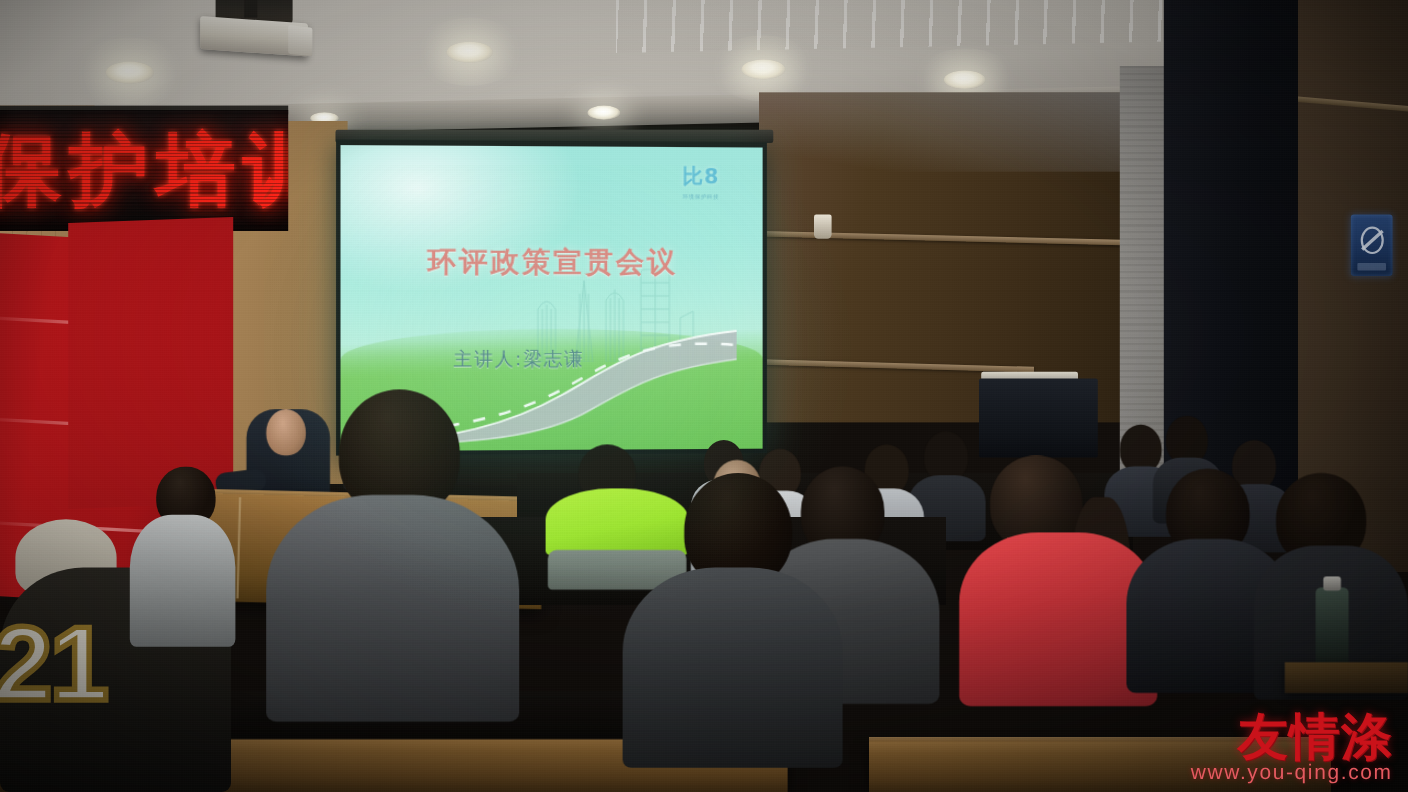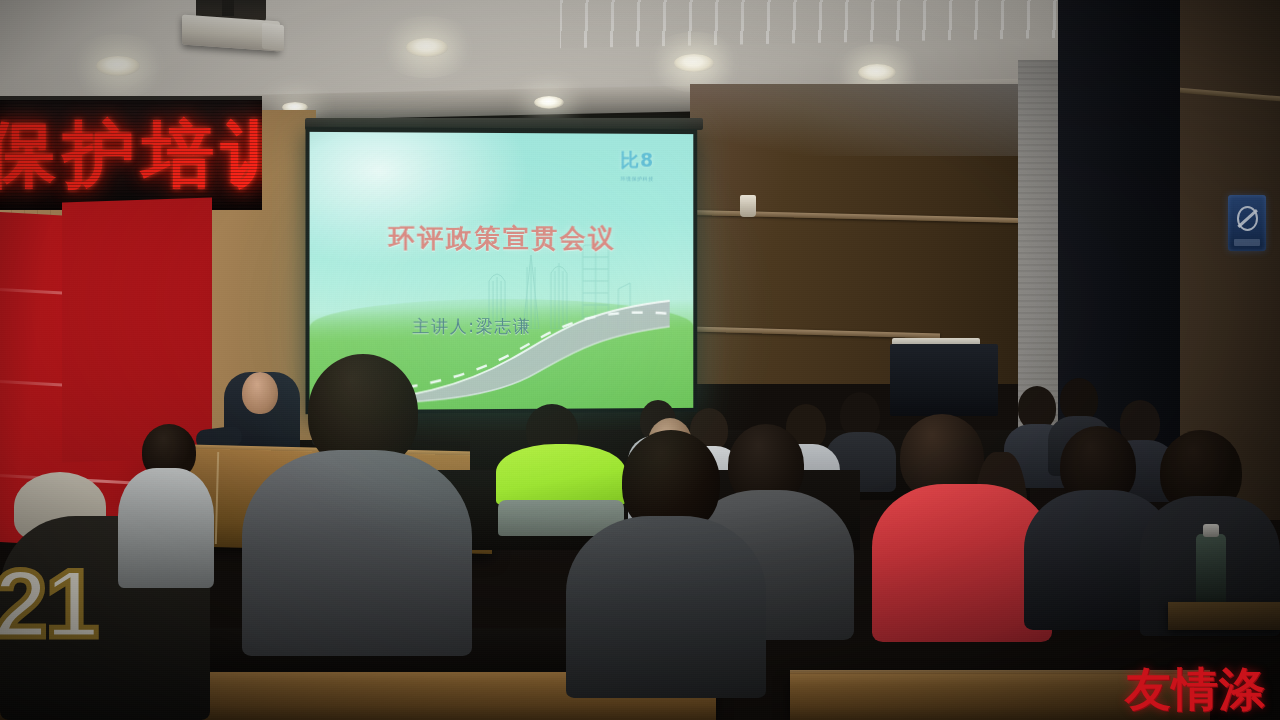--- a/index.html
+++ b/index.html
@@ -555,15 +555,16 @@
 
   <div style="position:absolute; left:1168px; top:602px; width:112px; height:28px;
               background:linear-gradient(180deg,#6d5129,#3e2d17); box-shadow:0 3px 9px rgba(0,0,0,.6);"></div>
 
   <div class="screen-spill"></div>
   <div class="vignette"></div>
   <div class="grain"></div>
 
   <div class="watermark">
     <div class="wm-cn">友情涤</div>
+    <div class="wm-url">www.you-qing.com</div>
   </div>
 
 </div>
 
 </body></html>

